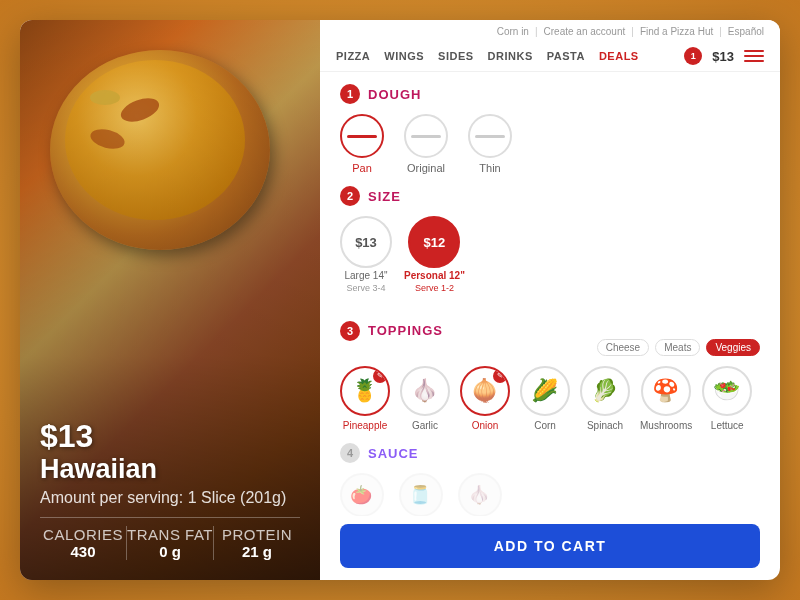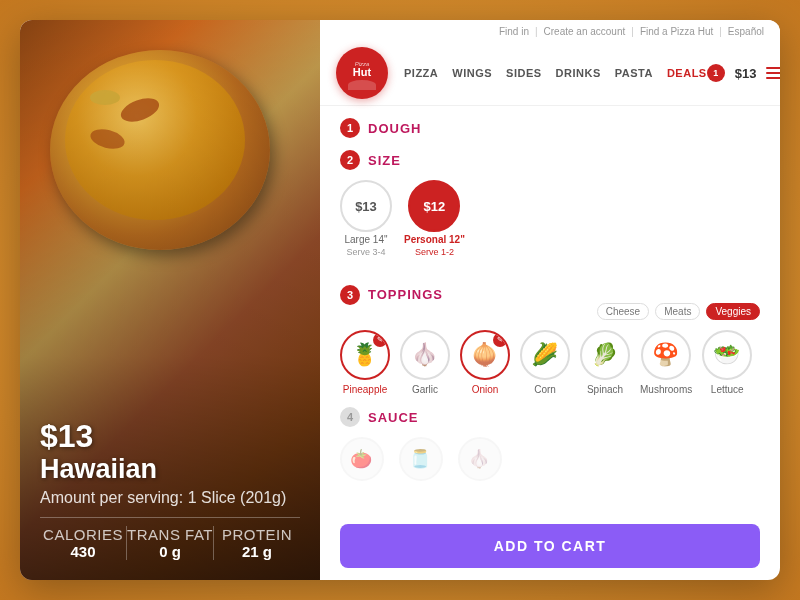--- a/index.html
+++ b/index.html
@@ -470,21 +470,21 @@
       opacity: 0.5;
     }
 
     
     .add-cart-area {
       padding: 8px 20px 12px;
     }
     .add-cart-btn {
       width: 100%;
       height: 44px;
-      background: #8b5cf6;
+      background: #1d4ed8;
       color: #fff;
       border: none;
       border-radius: 8px;
       font-size: 14px;
       font-weight: bold;
       letter-spacing: 1.5px;
       cursor: pointer;
       transition: background 0.2s;
     }
   </style>
@@ -524,38 +524,29 @@
             <div class="nutrition-value">21 g</div>
           </div>
         </div>
       </div>
     </div>
 
     <div class="right-panel">
 
       <div class="top-nav">
         <div class="nav-top-links">
-          <span style="cursor:pointer;">Find in</span>
+          <span style="cursor:pointer;">Corn in</span>
           <span class="nav-separator">|</span>
           <span style="cursor:pointer;">Create an account</span>
           <span class="nav-separator">|</span>
           <span style="cursor:pointer;">Find a Pizza Hut</span>
           <span class="nav-separator">|</span>
           <span style="cursor:pointer;">Español</span>
         </div>
         <div class="nav-main">
-          <div class="logo-area">
-            <div class="logo-circle">
-              <div style="display:flex;flex-direction:column;align-items:center;justify-content:center;">
-                <div style="font-size:6px;color:rgba(255,255,255,0.7);font-style:italic;margin-top:4px;">Pizza</div>
-                <div style="font-size:11px;color:#fff;font-weight:bold;line-height:1;">Hut</div>
-                <div style="width:28px;height:10px;background:rgba(255,255,255,0.2);border-radius:50% 50% 0 0;margin-top:2px;"></div>
-              </div>
-            </div>
-          </div>
           <div class="nav-links">
             <span class="nav-link">PIZZA</span>
             <span class="nav-link">WINGS</span>
             <span class="nav-link">SIDES</span>
             <span class="nav-link">DRINKS</span>
             <span class="nav-link">PASTA</span>
             <span class="nav-link active">DEALS</span>
           </div>
           <div class="nav-right">
             <div class="cart-badge">1</div>
@@ -569,20 +560,40 @@
         </div>
       </div>
 
       <div class="content">
 
         <div class="section">
           <div class="section-header">
             <div class="section-num">1</div>
             <span class="section-title">DOUGH</span>
           </div>
+          <div class="dough-options">
+            <div class="dough-option">
+              <div class="dough-circle selected">
+                <div class="dough-inner"></div>
+              </div>
+              <span class="dough-label selected">Pan</span>
+            </div>
+            <div class="dough-option">
+              <div class="dough-circle">
+                <div class="dough-inner-gray"></div>
+              </div>
+              <span class="dough-label">Original</span>
+            </div>
+            <div class="dough-option">
+              <div class="dough-circle">
+                <div class="dough-inner-gray"></div>
+              </div>
+              <span class="dough-label">Thin</span>
+            </div>
+          </div>
         </div>
 
         <div class="section">
           <div class="section-header">
             <div class="section-num">2</div>
             <span class="section-title">SIZE</span>
           </div>
           <div class="size-options">
             <div class="size-option">
               <div class="size-circle">
@@ -669,21 +680,21 @@
               </div>
               <span class="topping-name">Lettuce</span>
             </div>
 
           </div>
         </div>
 
         <div class="section">
           <div class="section-header">
             <div class="section-num" style="background:#ddd;color:#999;">4</div>
-            <span class="section-title" style="color:#be185d;">SAUCE</span>
+            <span class="section-title" style="color:#8b5cf6;">SAUCE</span>
           </div>
           <div class="sauce-options">
             <div class="sauce-circle">
               <span style="font-size:18px;">🍅</span>
             </div>
             <div class="sauce-circle">
               <span style="font-size:18px;">🫙</span>
             </div>
             <div class="sauce-circle">
               <span style="font-size:18px;">🧄</span>

